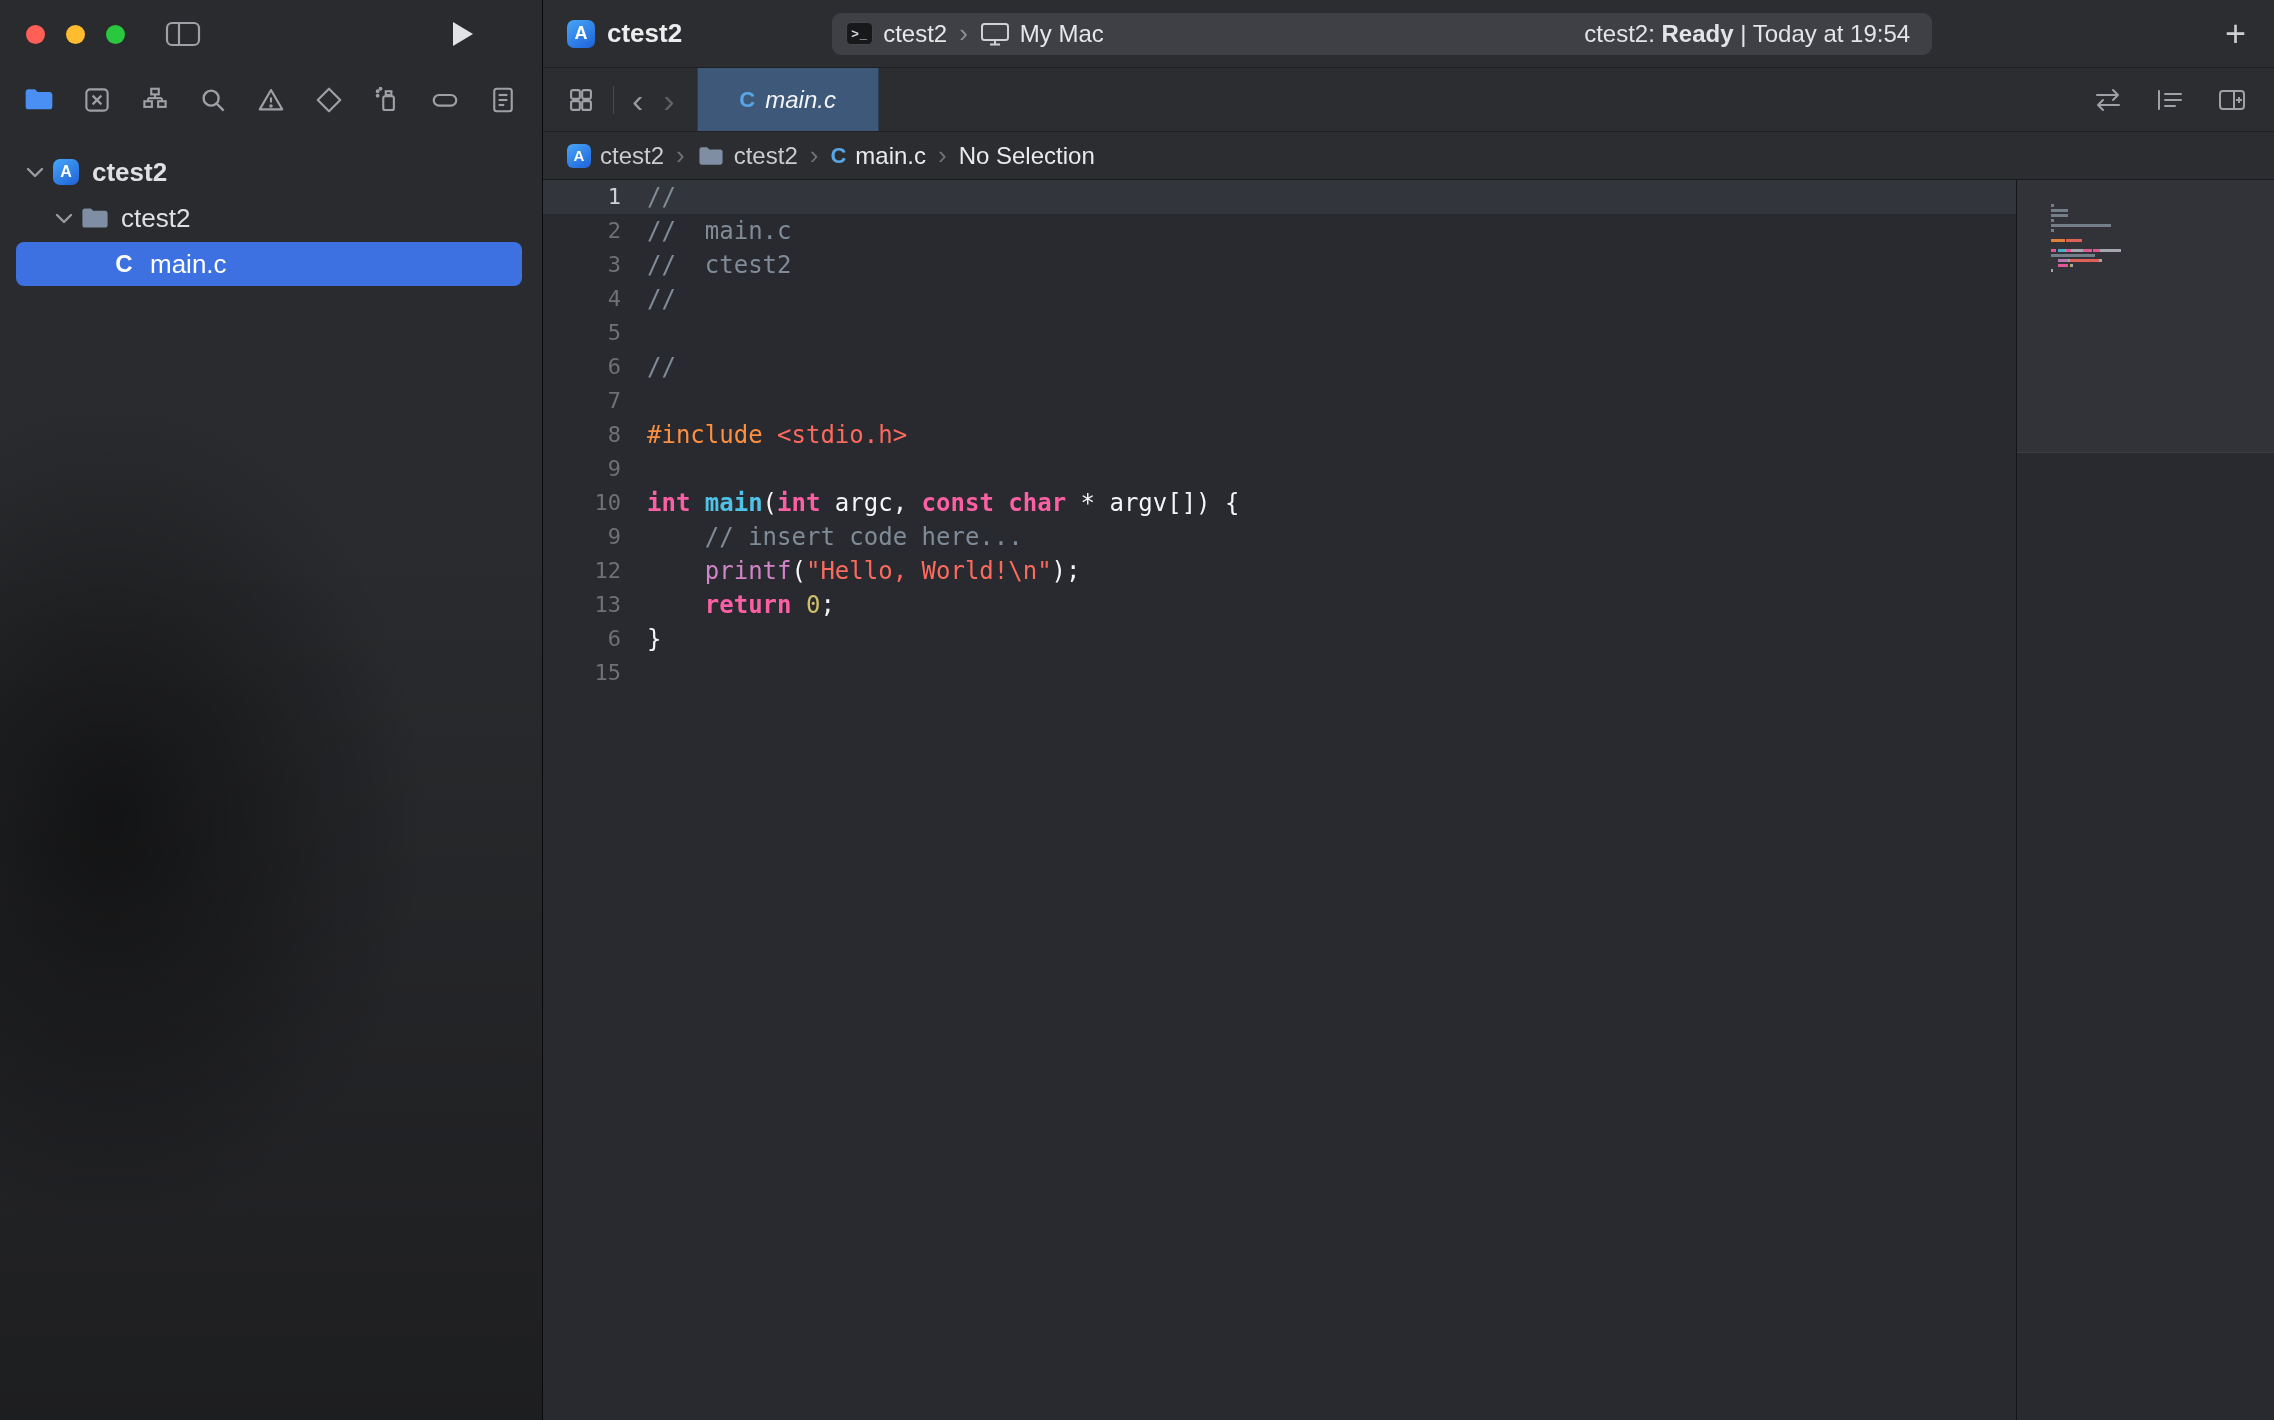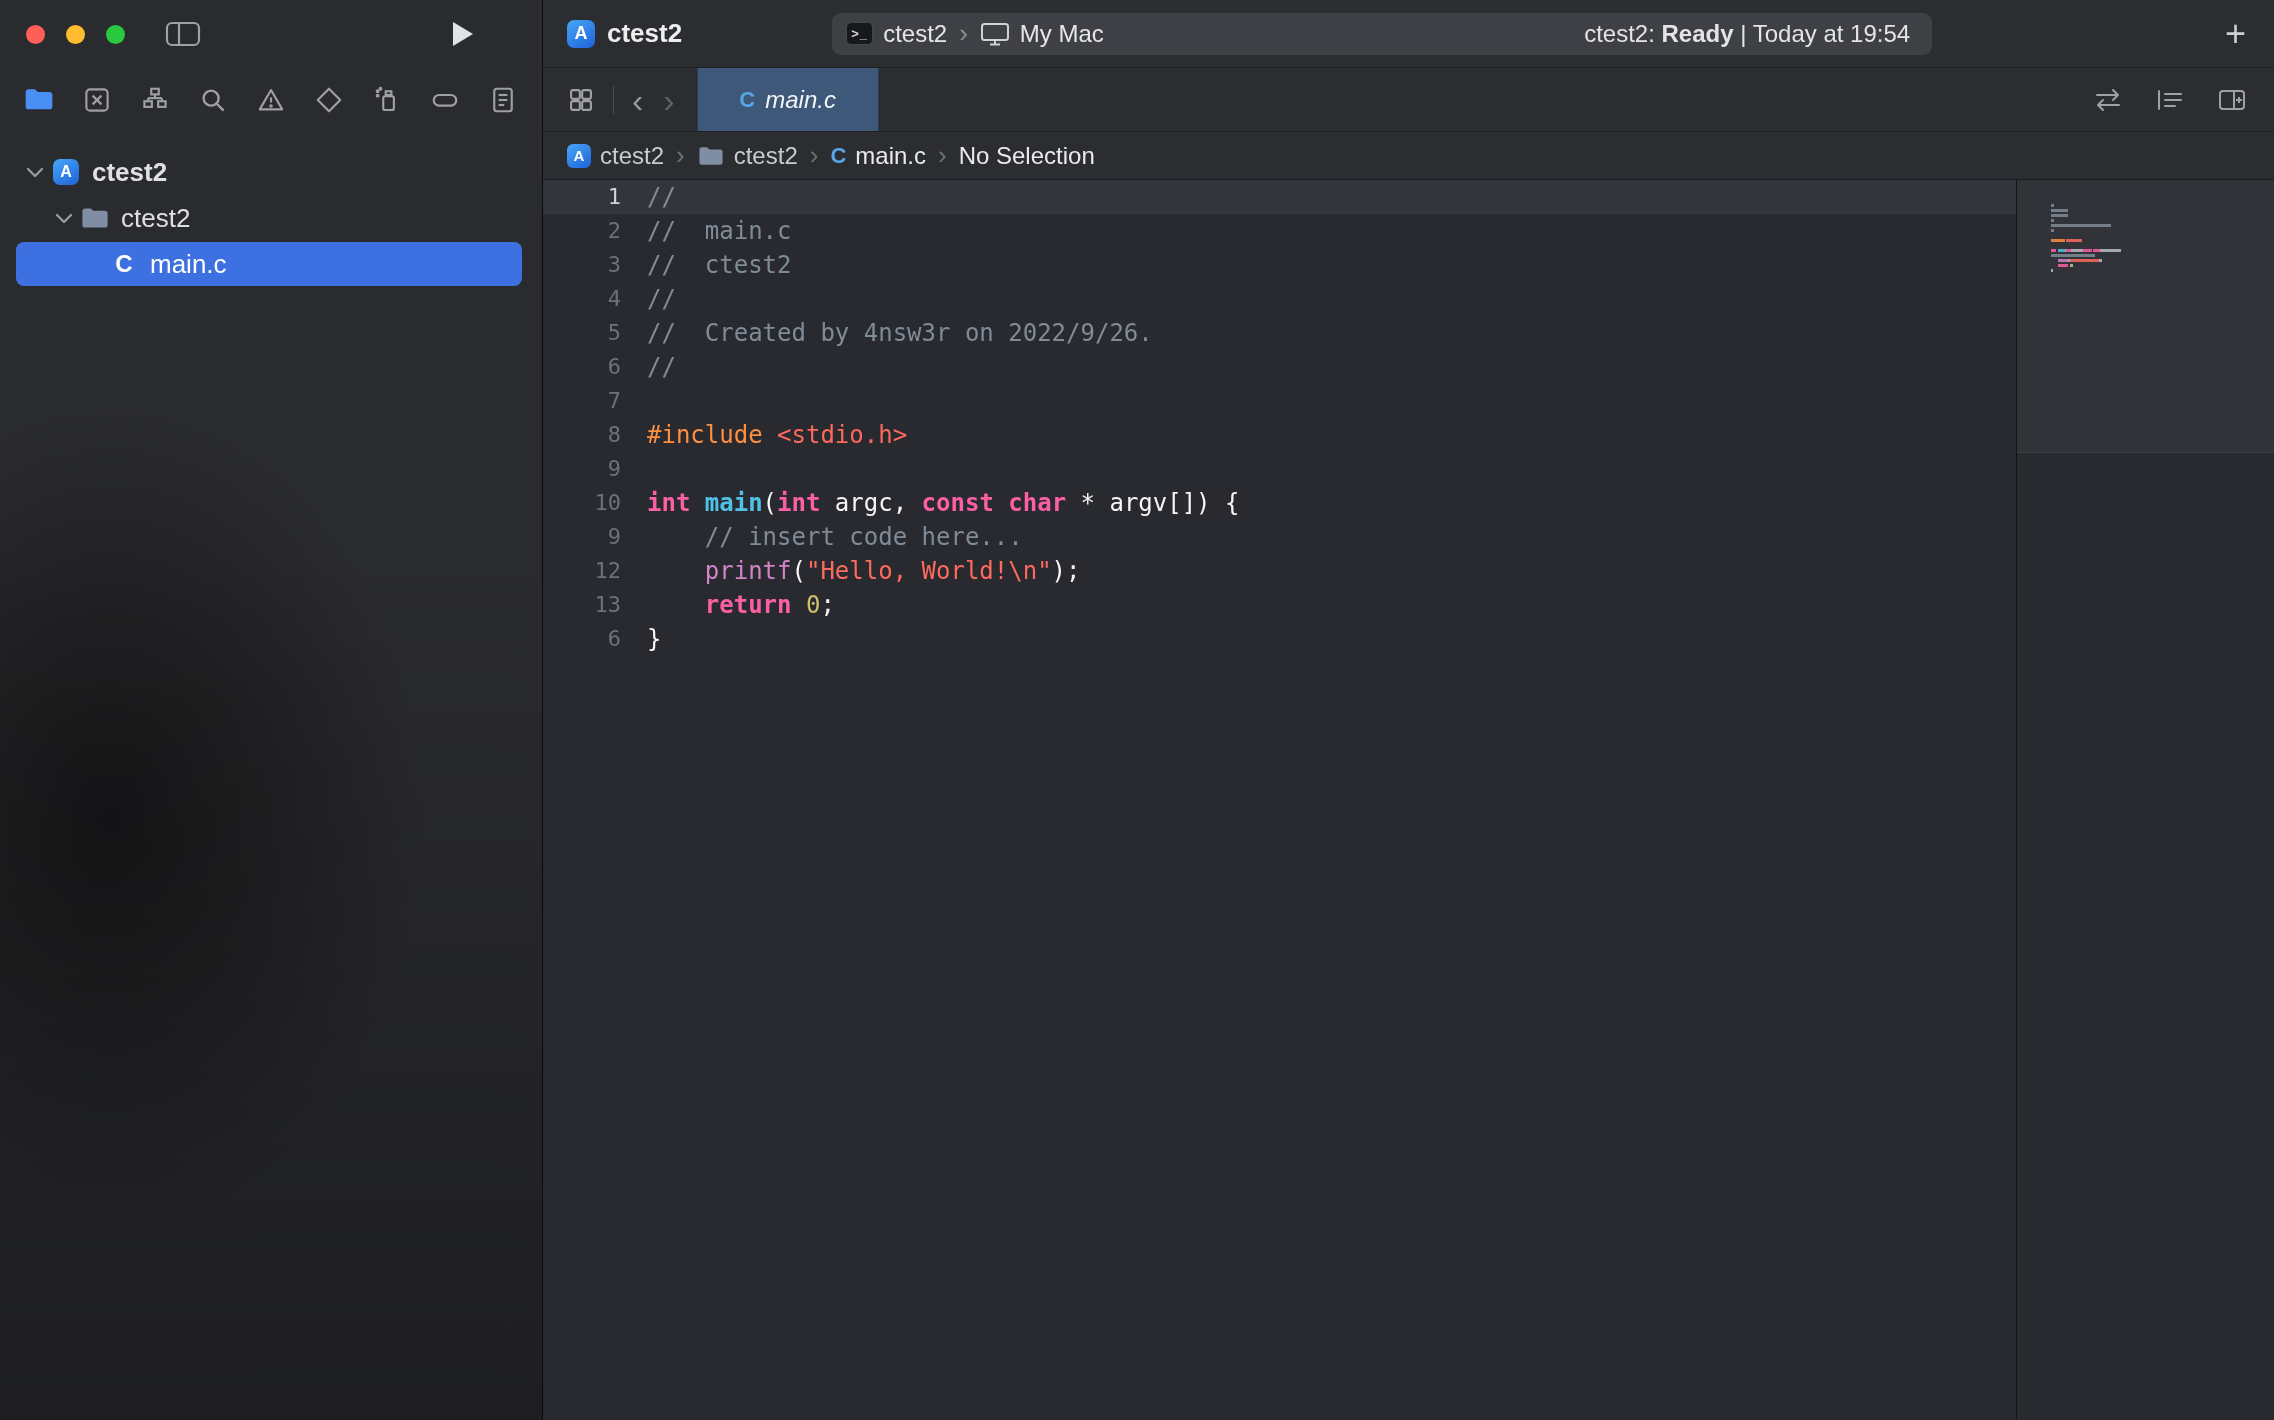--- a/index.html
+++ b/index.html
@@ -349,30 +349,31 @@
         <span class="jb-strong">No Selection</span>
       </span>
     </div>
 
     <div class="code-wrap">
       <div class="code-main">
           <div class="line active"><span class="gutter">1</span><span class="code-text"><span class="tok-c">//</span></span></div>
           <div class="line"><span class="gutter">2</span><span class="code-text"><span class="tok-c">//  main.c</span></span></div>
           <div class="line"><span class="gutter">3</span><span class="code-text"><span class="tok-c">//  ctest2</span></span></div>
           <div class="line"><span class="gutter">4</span><span class="code-text"><span class="tok-c">//</span></span></div>
-          <div class="line"><span class="gutter">5</span><span class="code-text"><span class="tok-c">//  Created by 4nsw3r on 2022/9/26.</span></span></div>
+          <div class="line"><span class="gutter">5</span></div>
           <div class="line"><span class="gutter">6</span><span class="code-text"><span class="tok-c">//</span></span></div>
           <div class="line"><span class="gutter">7</span><span class="code-text"></span></div>
           <div class="line"><span class="gutter">8</span><span class="code-text"><span class="tok-p">#include</span><span class="tok-t"> </span><span class="tok-s">&lt;stdio.h&gt;</span></span></div>
           <div class="line"><span class="gutter">9</span><span class="code-text"></span></div>
           <div class="line"><span class="gutter">10</span><span class="code-text"><span class="tok-k">int</span><span class="tok-t"> </span><span class="tok-f">main</span><span class="tok-t">(</span><span class="tok-k">int</span><span class="tok-t"> argc, </span><span class="tok-k">const</span><span class="tok-t"> </span><span class="tok-k">char</span><span class="tok-t"> * argv[]) {</span></span></div>
           <div class="line"><span class="gutter">9</span><span class="code-text"><span class="tok-c">    // insert code here...</span></span></div>
           <div class="line"><span class="gutter">12</span><span class="code-text"><span class="tok-t">    </span><span class="tok-fn">printf</span><span class="tok-t">(</span><span class="tok-s">"Hello, World!\n"</span><span class="tok-t">);</span></span></div>
           <div class="line"><span class="gutter">13</span><span class="code-text"><span class="tok-t">    </span><span class="tok-k">return</span><span class="tok-t"> </span><span class="tok-n">0</span><span class="tok-t">;</span></span></div>
           <div class="line"><span class="gutter">6</span><span class="code-text"><span class="tok-t">}</span></span></div>
+          <div class="line"><span class="gutter">15</span><span class="code-text"></span></div>
         </div>
       <div class="minimap">
         <div class="mm-visible"></div>
         <div class="mm-lines">
             <div class="mm-line">
               <span style="width: 3.4px; background: rgb(127, 140, 152);"></span>
             </div>
             <div class="mm-line">
               <span style="width: 17px; background: rgb(127, 140, 152);"></span>
             </div>

